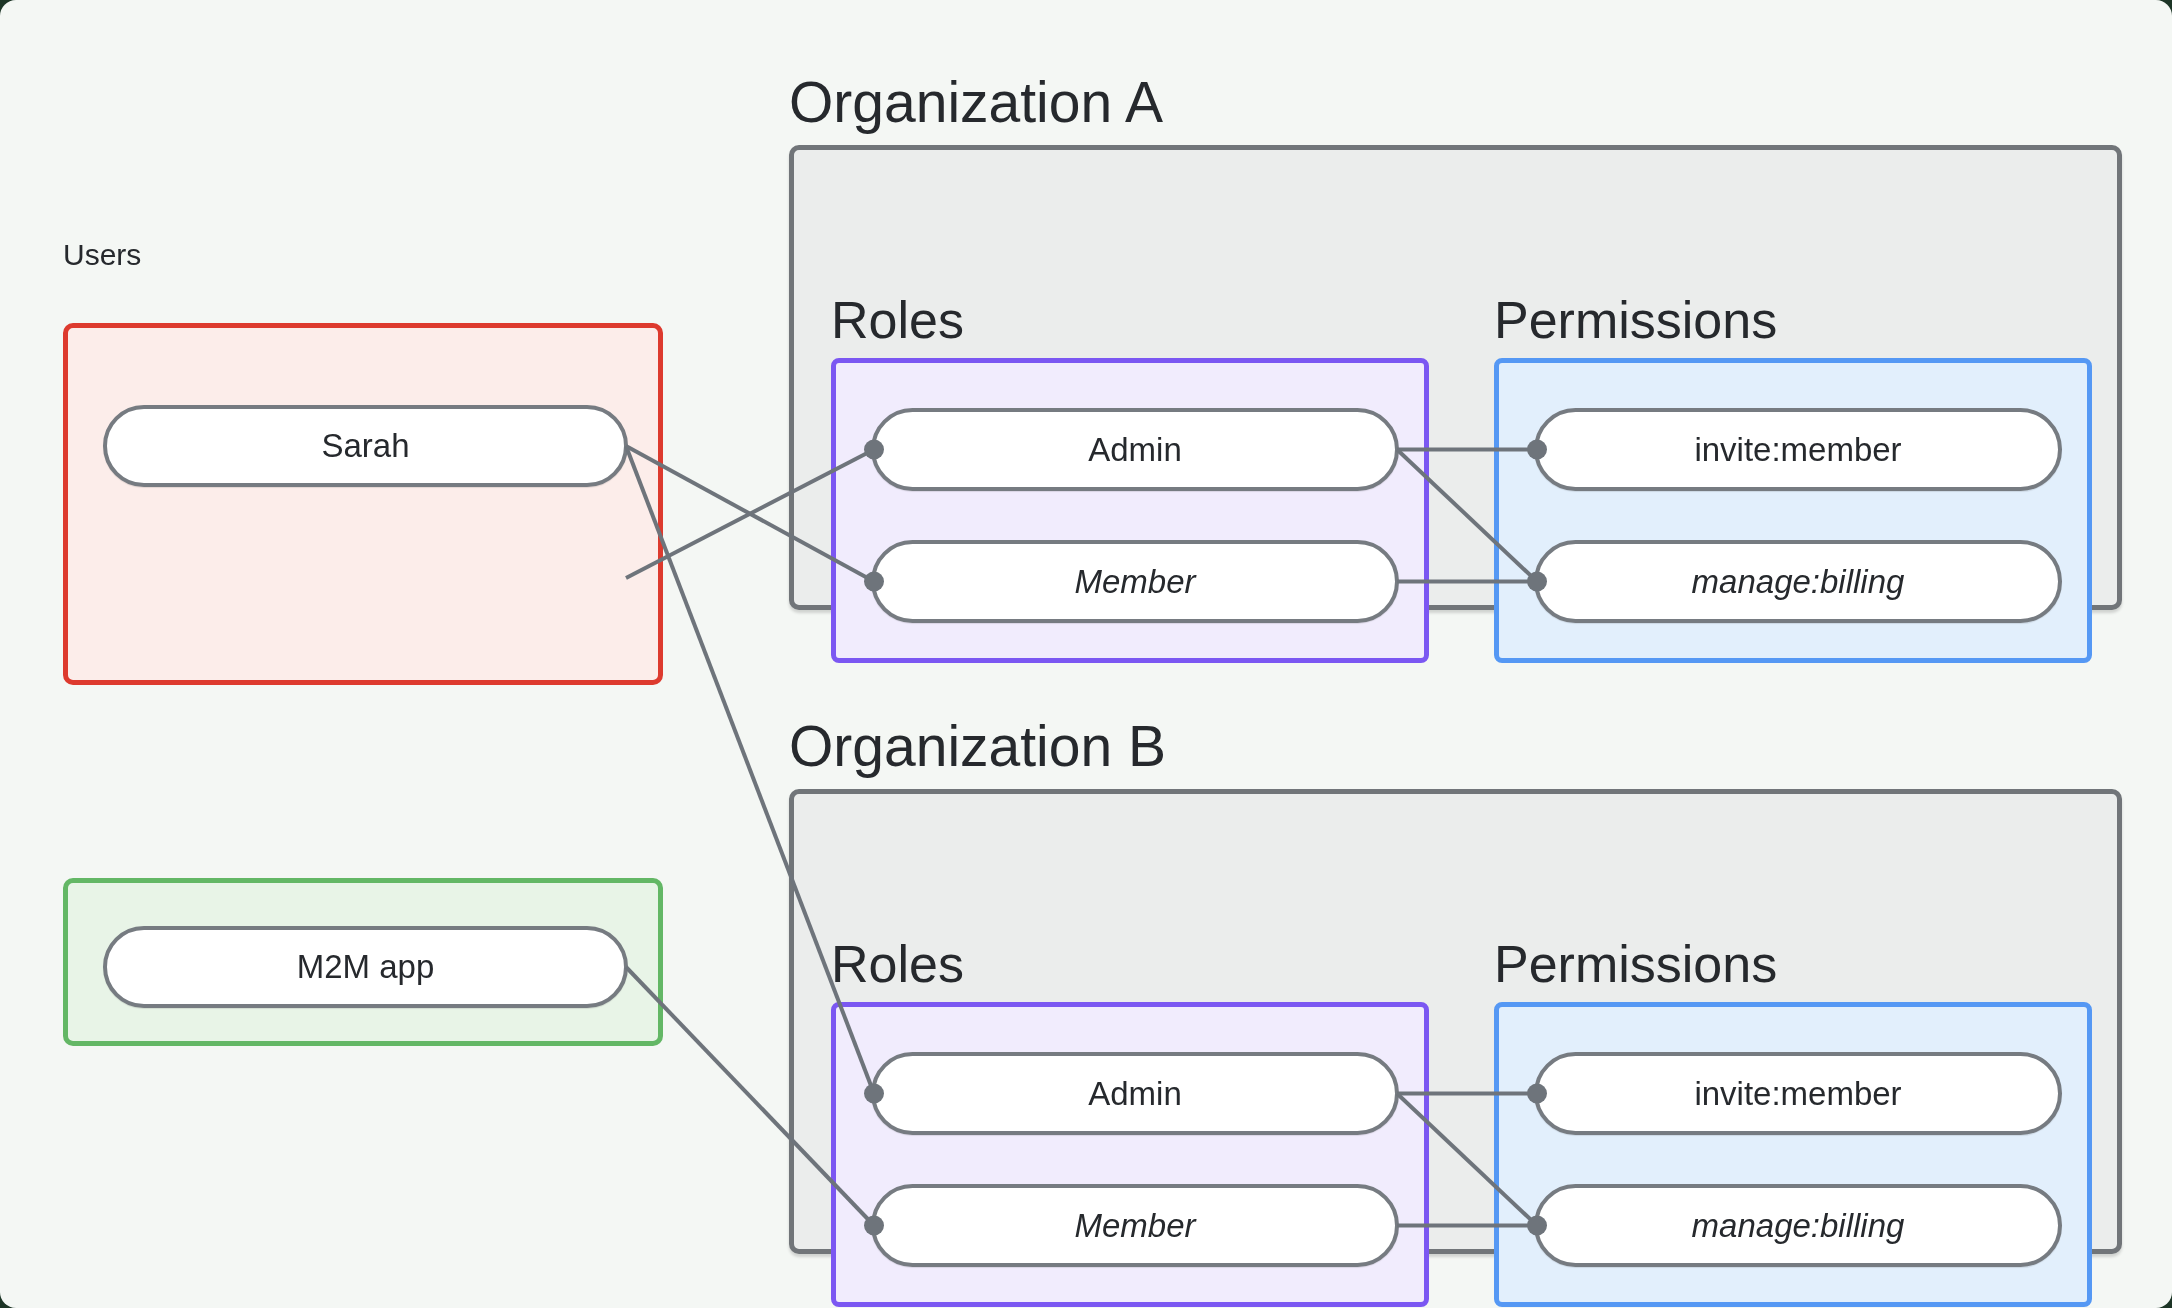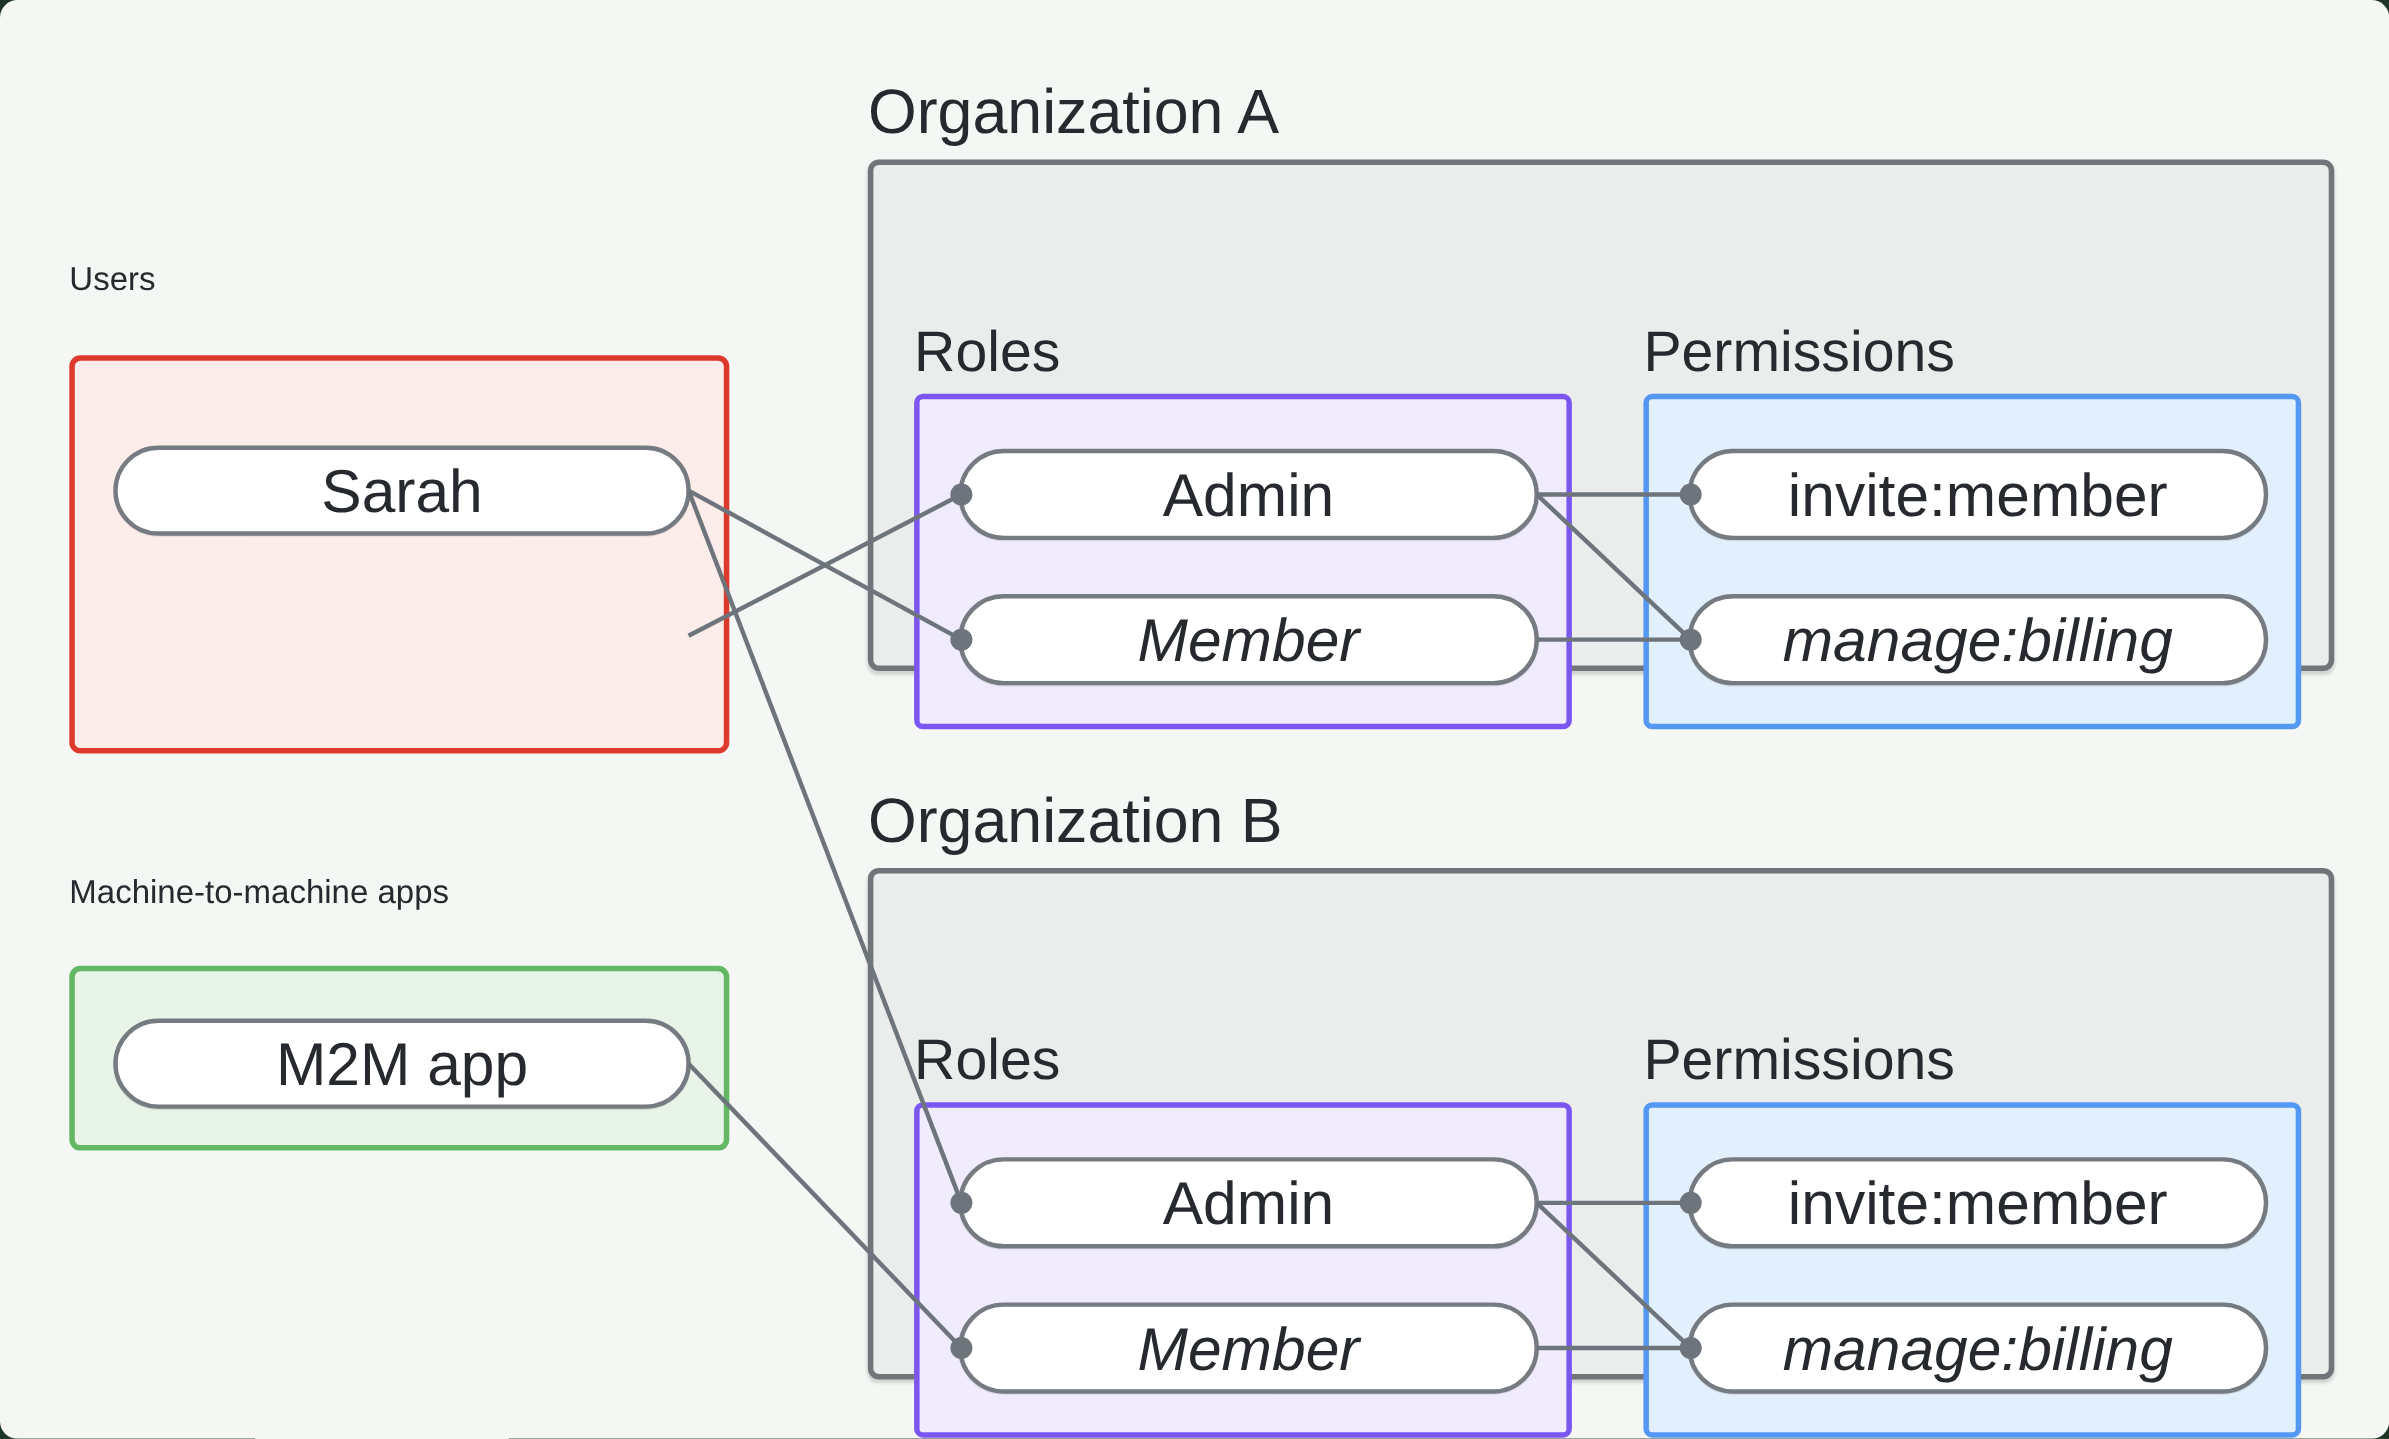--- a/index.html
+++ b/index.html
@@ -13,21 +13,21 @@
   .stage{position:relative;width:2172px;height:1308px;background:var(--page-bg);
          border-radius:16px;overflow:hidden;}
   .label{position:absolute;font-size:30px;line-height:1.15;color:var(--text);white-space:nowrap;}
   .group-box{position:absolute;border-radius:10px;box-sizing:border-box;}
   .users-box{left:63px;top:323px;width:600px;height:362px;background:var(--users-fill);
              border:5px solid var(--users-border);}
   .m2m-box{left:63px;top:878px;width:600px;height:168px;background:var(--m2m-fill);
            border:5px solid var(--m2m-border);}
   .pill{position:absolute;box-sizing:border-box;background:var(--pill-fill);
         border:4px solid var(--pill-border);border-radius:999px;display:flex;
-        align-items:center;justify-content:center;font-size:55px;color:var(--text);
+        align-items:center;justify-content:center;font-size:33px;color:var(--text);
         box-shadow:0 1px 1px rgba(0,0,0,0.10);}
   .users-box .pill,.m2m-box .pill{left:35px;width:525px;height:82px;}
   .org{position:absolute;left:789px;width:1333px;}
   #org-a{top:69px;} #org-b{top:713px;}
   .org-title{position:absolute;left:0;top:0;font-size:57px;white-space:nowrap;}
   .org-box{position:absolute;left:0;top:76px;width:1333px;height:465px;background:var(--org-fill);
            border:5px solid var(--org-border);border-radius:10px;box-sizing:border-box;
            box-shadow:0 3px 3px rgba(0,0,0,0.15);}
   .inner-label{position:absolute;top:140px;font-size:52px;white-space:nowrap;}
   .roles-label{left:37px;} .permissions-label{left:700px;}
@@ -44,21 +44,20 @@
 </head>
 <body>
 
 <div class="stage">
 
   <div id="users-label" class="label">Users</div>
   <div class="group-box users-box">
     <div id="sarah" class="pill">Sarah</div>
   </div>
 
-  <div id="m2m-label" class="label">Machine-to-machine apps</div>
   <div class="group-box m2m-box">
     <div id="m2m-pill" class="pill">M2M app</div>
   </div>
 
   <div id="org-a" class="org">
     <div class="org-title">Organization A</div>
     <div class="org-box">
       <div class="inner-label roles-label">Roles</div>
       <div class="inner-box roles-box">
         <div class="pill pill-row-1">Admin</div>

